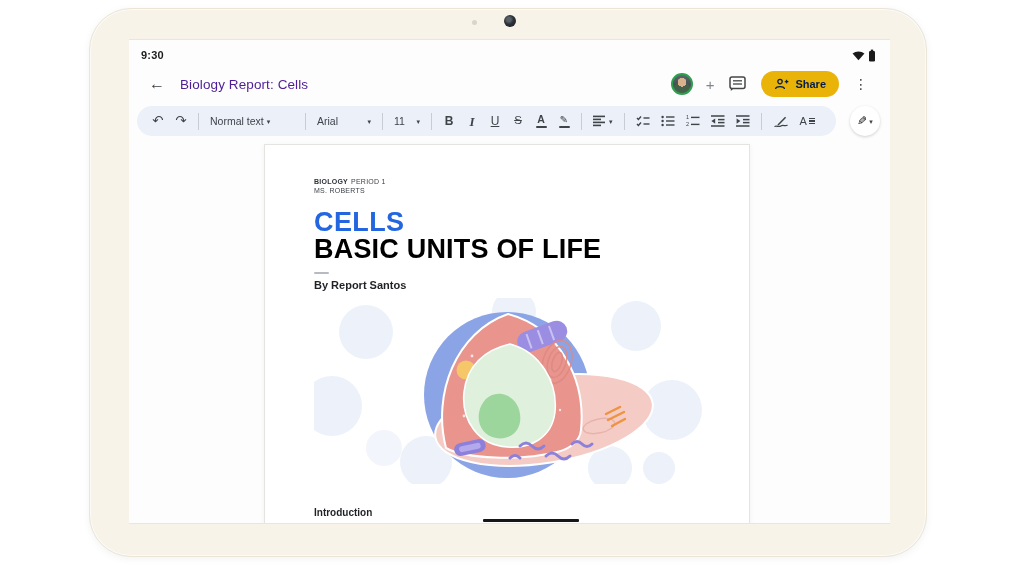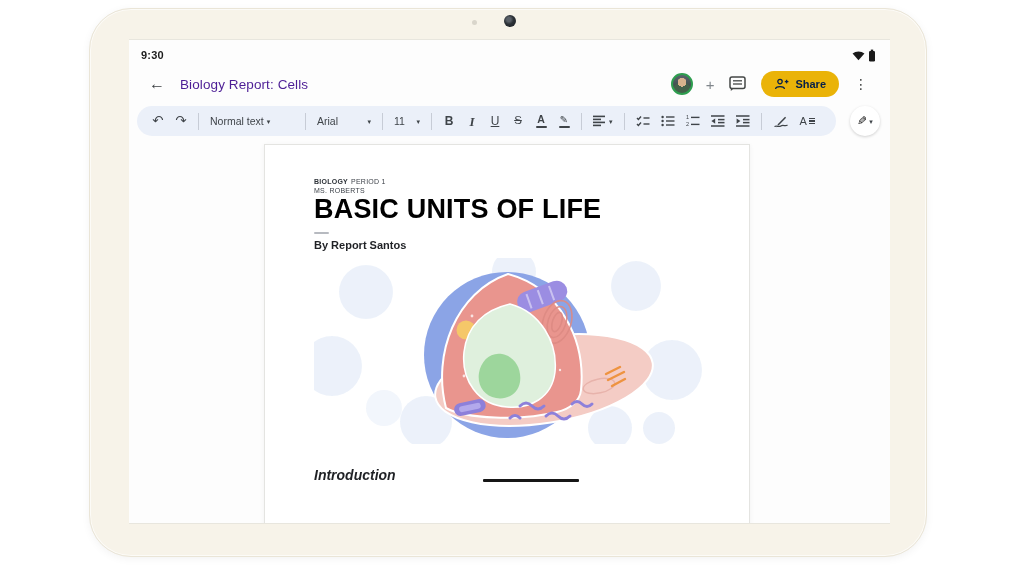--- a/index.html
+++ b/index.html
@@ -73,21 +73,21 @@
   .page-inner { padding:33px 48px 0 49px; }
   .kicker { font-size:7px; letter-spacing:.25px; color:#3e434a; line-height:1.25; }
   .kicker b { font-weight:700; color:#2e3339; }
   .kicker .rest { margin-left:3px; font-weight:400; }
   .title-accent { margin-top:13px; font-size:27px; line-height:1; font-weight:800; letter-spacing:.4px; color:#2366e0; }
   .title-main { font-size:27px; line-height:1; font-weight:800; letter-spacing:.2px; color:#000000; }
   .dash { margin-top:9px; width:15px; height:2px; background:#b7bac0; border-radius:1px; }
   .byline { margin-top:5px; font-size:11px; font-weight:700; color:#1f2125; }
   .figure { margin-top:7px; width:389px; height:186px; position:relative; overflow:hidden; cursor:pointer; }
   .intro-row { margin-top:23px; position:relative; height:17px; }
-  .section-heading { position:absolute; left:0; top:0; font-size:14px; font-weight:700; color:#1f2125;font-style:italic; }
+  .section-heading { position:absolute; left:0; top:0; font-size:10px; font-weight:700; color:#1f2125; }
   .progress-line { position:absolute; left:169px; top:12px; width:96px; height:3px; background:#161616; border-radius:1px; }
 
   svg { display:block; }
 </style>
 </head>
 <body>
 
 <div class="stage">
   <div class="tablet">
     <div class="cam-dot-small"></div>
@@ -308,20 +308,21 @@
           <span class="glyph">✎</span>
           <span class="tb-caret">▾</span>
         </span>
       </div>
 
       <div class="page">
         <div class="page-inner">
           <div class="kicker"><b>BIOLOGY</b><span class="rest">PERIOD 1</span></div>
           <div class="kicker">MS. ROBERTS</div>
 
+          <div class="title-accent">CELLS</div>
           <div class="title-main">BASIC UNITS OF LIFE</div>
           <div class="dash"></div>
           <div class="byline">By Report Santos</div>
 
           <div class="figure">
             <svg width="389" height="186" viewBox="0 0 389 186">
 
               <g fill="#dde7f6" opacity="0.55">
                 <circle cx="52" cy="34" r="27"></circle>
                   <circle cx="18" cy="108" r="30"></circle>

